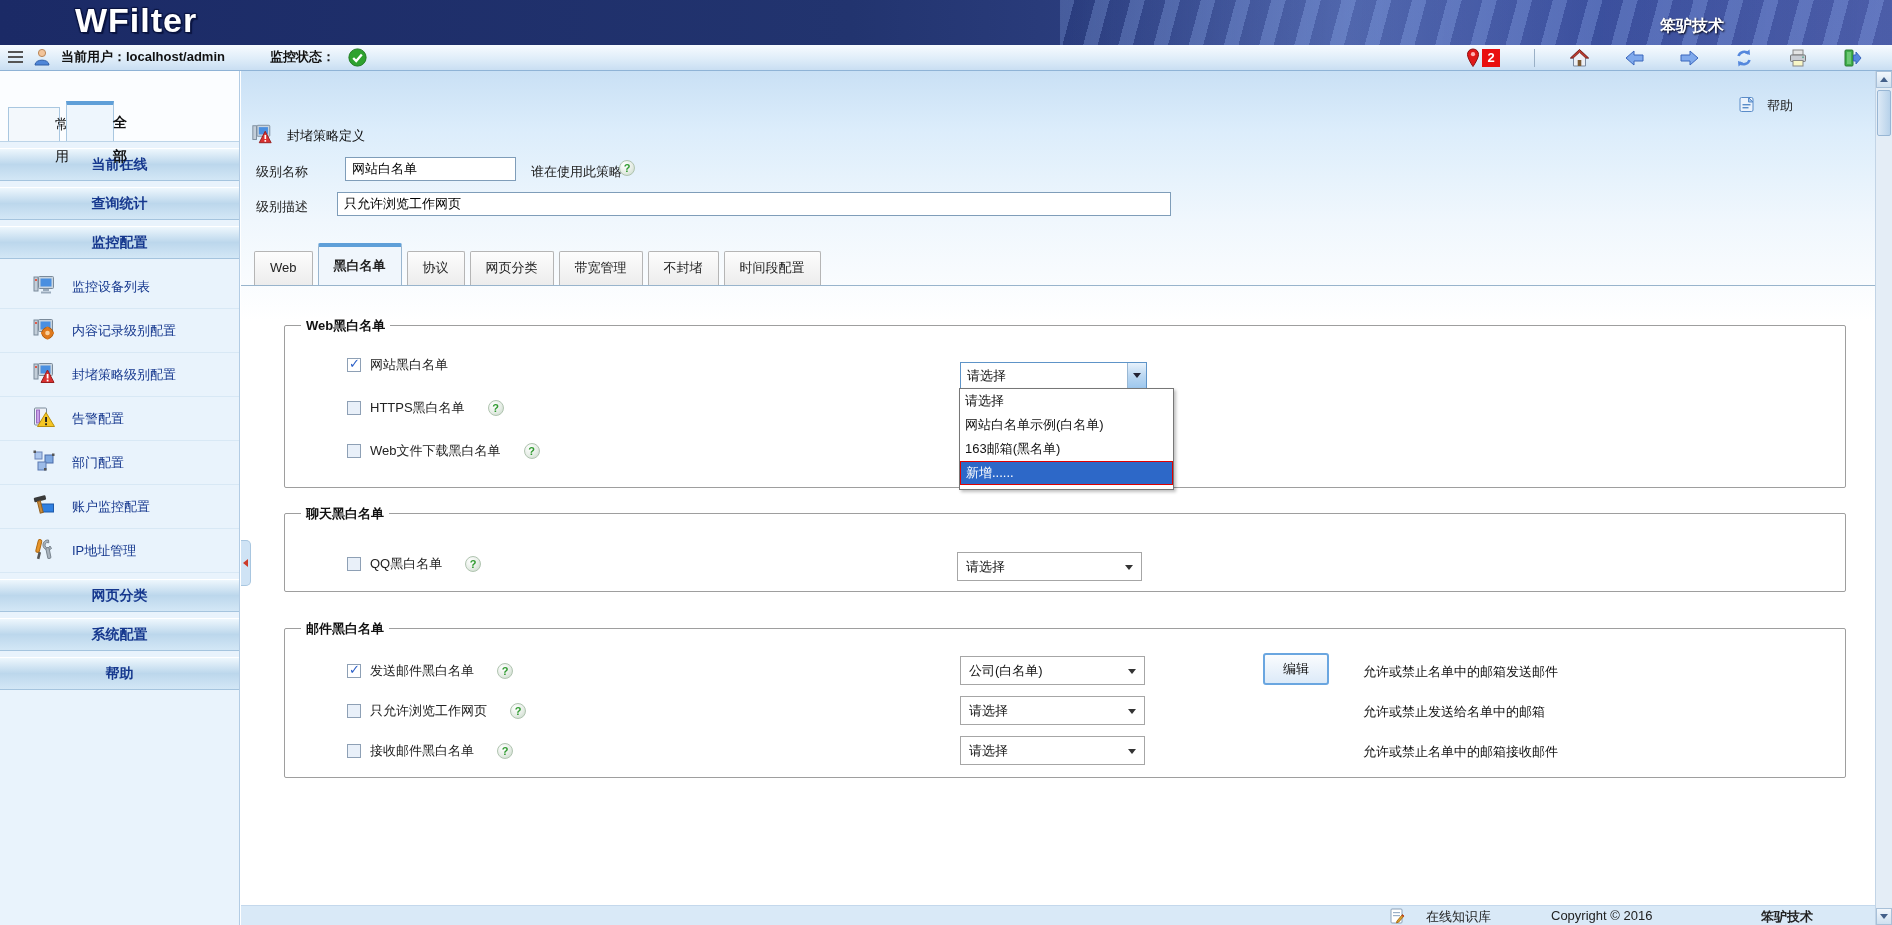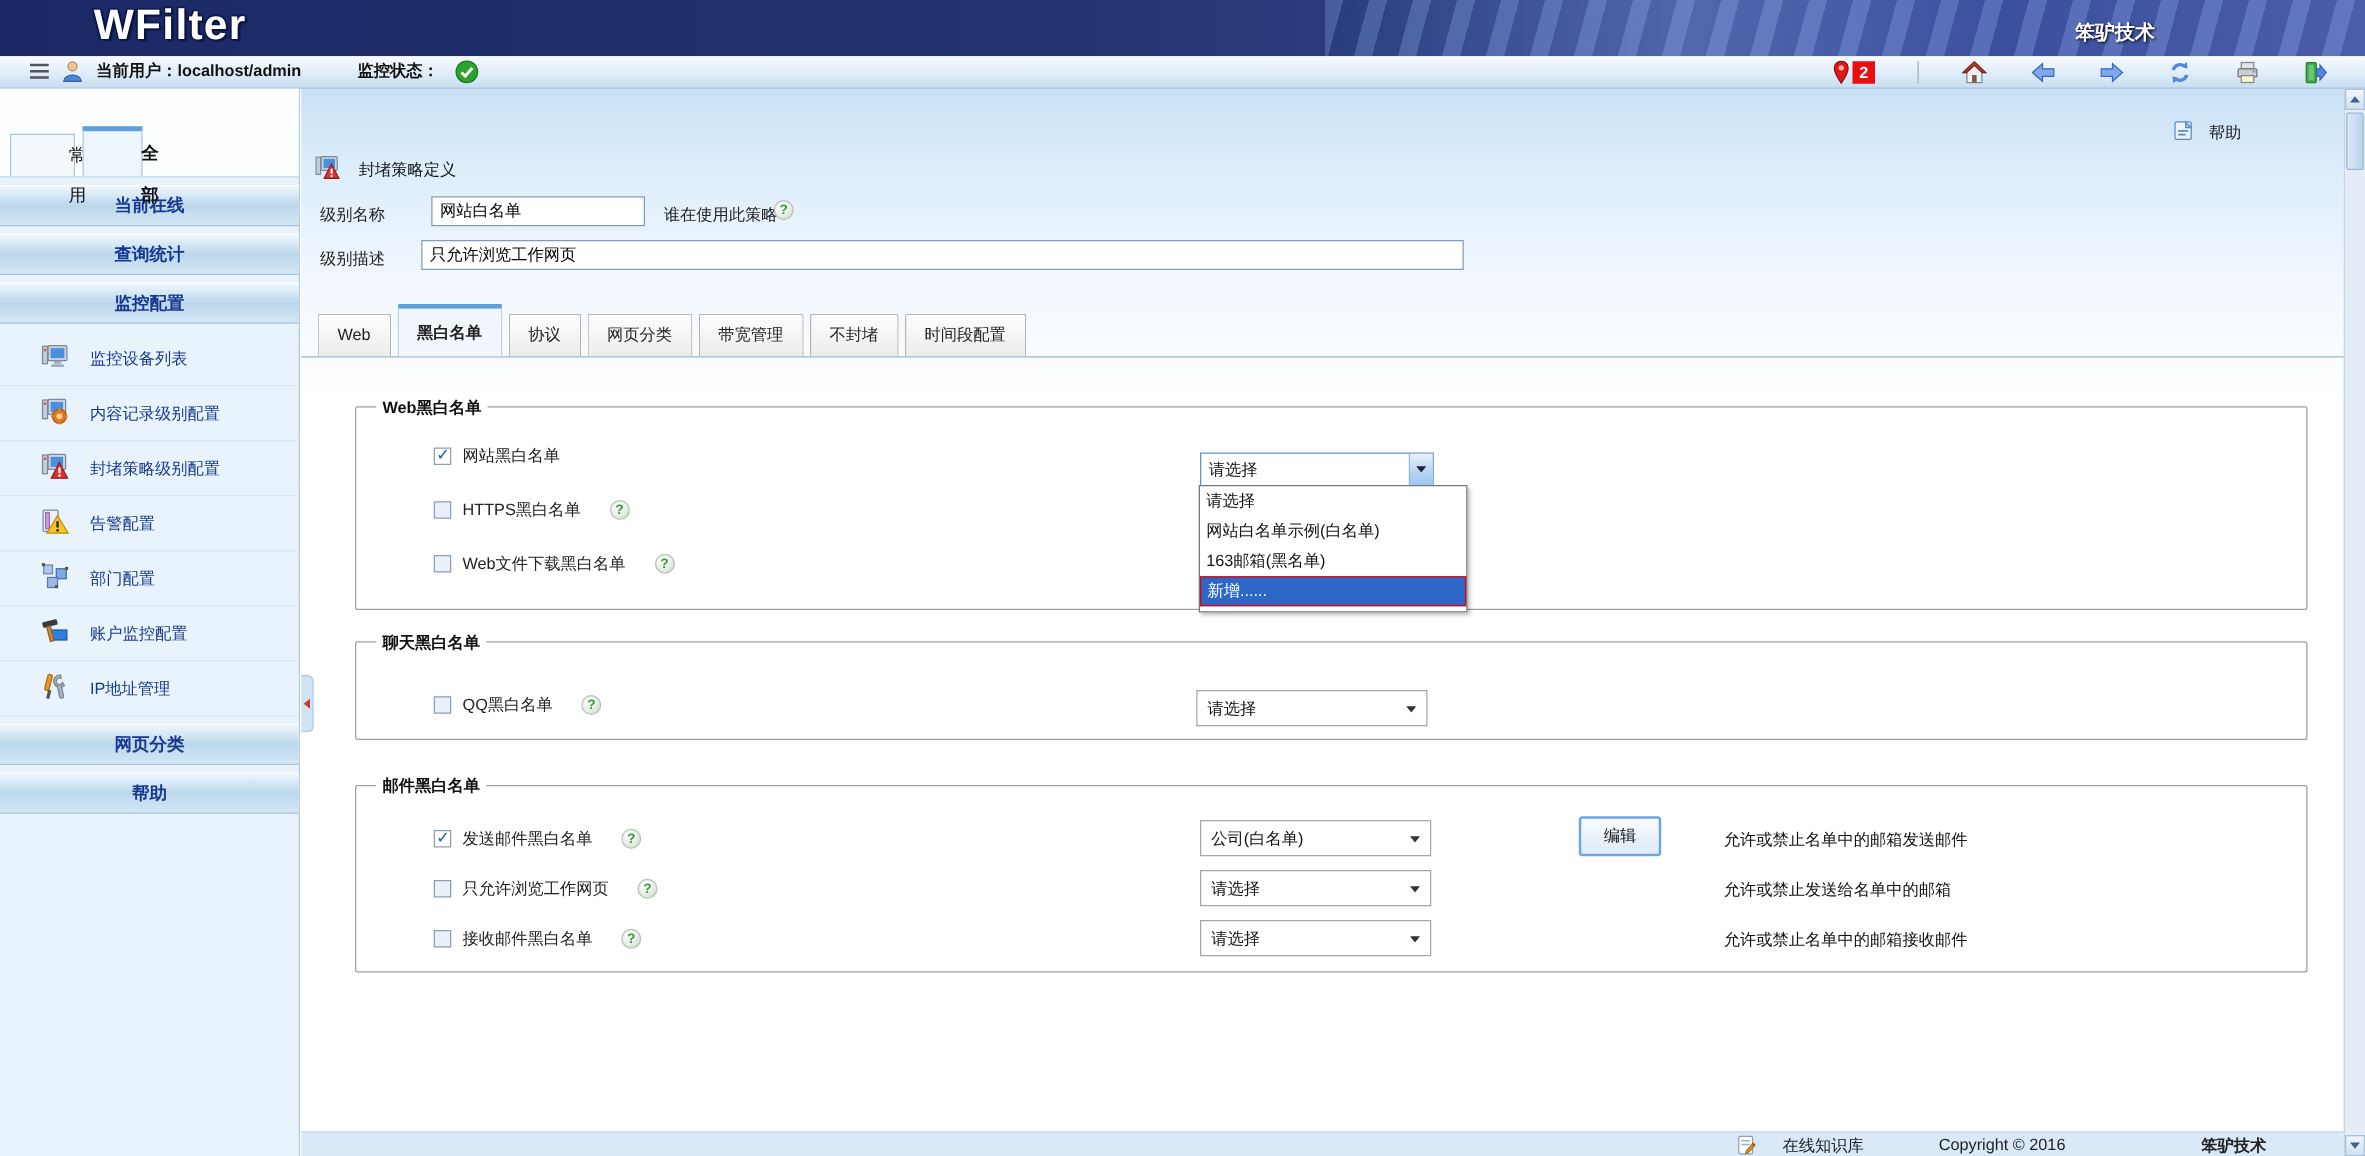--- a/index.html
+++ b/index.html
@@ -13,21 +13,21 @@
     background:
       repeating-linear-gradient(105deg, rgba(140,170,235,.35) 0 14px, rgba(35,55,130,.15) 14px 34px),
       linear-gradient(95deg, rgba(130,160,230,0), rgba(130,160,230,.5) 35%, rgba(55,80,165,.55) 65%, rgba(95,115,195,.35)); }
   .logo { position:absolute; left:75px; top:1px; color:#fff; font-size:34px; font-weight:bold; letter-spacing:1px;
     text-shadow:2px 2px 1px #0a1440, -1px -1px 1px #0a1440, 1px -1px 1px #0a1440, -1px 1px 1px #0a1440; }
   .banner-brand { position:absolute; left:1660px; top:16px; color:#fff; font-size:16px; font-weight:bold; text-shadow:1px 1px 2px #001; }
 
   
   .toolbar { position:absolute; left:0; top:45px; width:100%; height:26px;
     background:linear-gradient(#f7fbff,#dfedf9 55%,#c9def2); border-bottom:1px solid #8fb3d6; }
-  .tb-left { position:absolute; left:24px; top:0; height:24px; display:flex; align-items:center; gap:9px; font-size:13px; font-weight:bold; color:#111; }
+  .tb-left { position:absolute; left:8px; top:0; height:24px; display:flex; align-items:center; gap:9px; font-size:13px; font-weight:bold; color:#111; }
   .hamburger { width:15px; height:12px; display:flex; flex-direction:column; justify-content:space-between; }
   .hamburger i { height:2px; background:#555; }
   .tb-user-text { margin-right:36px; }
   .tb-status-label { margin-right:4px; }
   .tb-right { position:absolute; right:30px; top:0; height:25px; display:flex; align-items:center; gap:34px; }
   .pin-group { display:flex; align-items:center; gap:1px; }
   .alert-badge { min-width:18px; height:18px; background:#e90f0f; color:#fff; font-size:13px; font-weight:bold;
     display:flex; align-items:center; justify-content:center; padding:0 3px; }
   .tb-sep { width:1px; height:18px; background:#9ab0c6; }
   .tb-icon { display:flex; align-items:center; justify-content:center; cursor:pointer; }
@@ -85,21 +85,21 @@
   .sel { position:absolute; width:185px; height:29px; border:1px solid #a6a6a6; background:#fff;
     display:flex; align-items:center; padding:0 8px; font-size:13px; color:#111; cursor:pointer; }
   .sel .tri { position:absolute; right:8px; top:12px; width:0; height:0;
     border-left:4px solid transparent; border-right:4px solid transparent; border-top:5px solid #333; }
   .mail-row { position:absolute; left:0; width:100%; height:32px; }
   .mail-chk { position:absolute; left:62px; top:6px; display:flex; align-items:center; gap:9px; font-size:13px; color:#222; }
   .mail-sel { left:675px; top:0; }
   .edit-btn { position:absolute; left:978px; top:-3px; width:66px; height:32px; font-size:13px; color:#111; cursor:pointer;
     background:linear-gradient(#fafcfe,#dceaf8); border:2px solid #6aa6e0; border-radius:3px;
     display:flex; align-items:center; justify-content:center; }
-  .mail-note { position:absolute; left:1078px; top:7px; font-size:13px; color:#111;margin-left:16px; }
+  .mail-note { position:absolute; left:1078px; top:7px; font-size:13px; color:#111; }
 
   .collapse-handle { position:absolute; left:241px; top:540px; width:10px; height:46px; z-index:5;
     background:#cfe3f5; border:1px solid #a8c6e0; border-left:none; border-radius:0 5px 5px 0;
     display:flex; align-items:center; justify-content:center; cursor:pointer; }
   .tri-left { width:0; height:0; border-top:4px solid transparent; border-bottom:4px solid transparent; border-right:5px solid #cc3b2a; }
 
   .footer { position:absolute; left:0; right:0; bottom:0; height:20px; background:#d9e9f7; border-top:1px solid #c4d8ec; font-size:13px; color:#222; }
   .footer span { position:absolute; top:2px; }
   .f-know { left:1185px; cursor:pointer; }
   .f-copy { left:1310px; }
@@ -298,20 +298,21 @@
             <rect x="5" y="2.5" width="3.6" height="13" rx="1.6" fill="#e8952a" stroke="#b06a12" transform="rotate(14 7 9)"></rect>
             <rect x="5.8" y="15" width="2.6" height="7" fill="#555" transform="rotate(14 7 18)"></rect>
             <path d="M16.5 3 A5 5 0 1 0 19.5 11.5 L18 9 A2.6 2.6 0 1 1 16.8 5.8 Z" fill="#aab4be" stroke="#7a858f"></path>
             <rect x="14.8" y="10.5" width="3.2" height="11" rx="1.2" fill="#aab4be" stroke="#7a858f" transform="rotate(-12 16.4 16)"></rect>
           </svg>
       </span>
       <span>IP地址管理</span>
     </div>
 
     <div class="side-group">网页分类</div>
+    <div class="side-group">系统配置</div>
     <div class="side-group">帮助</div>
   </div>
 
   <div class="collapse-handle">
     <span class="tri-left"></span>
   </div>
 
   <div class="content">
 
     <div class="help-link">

